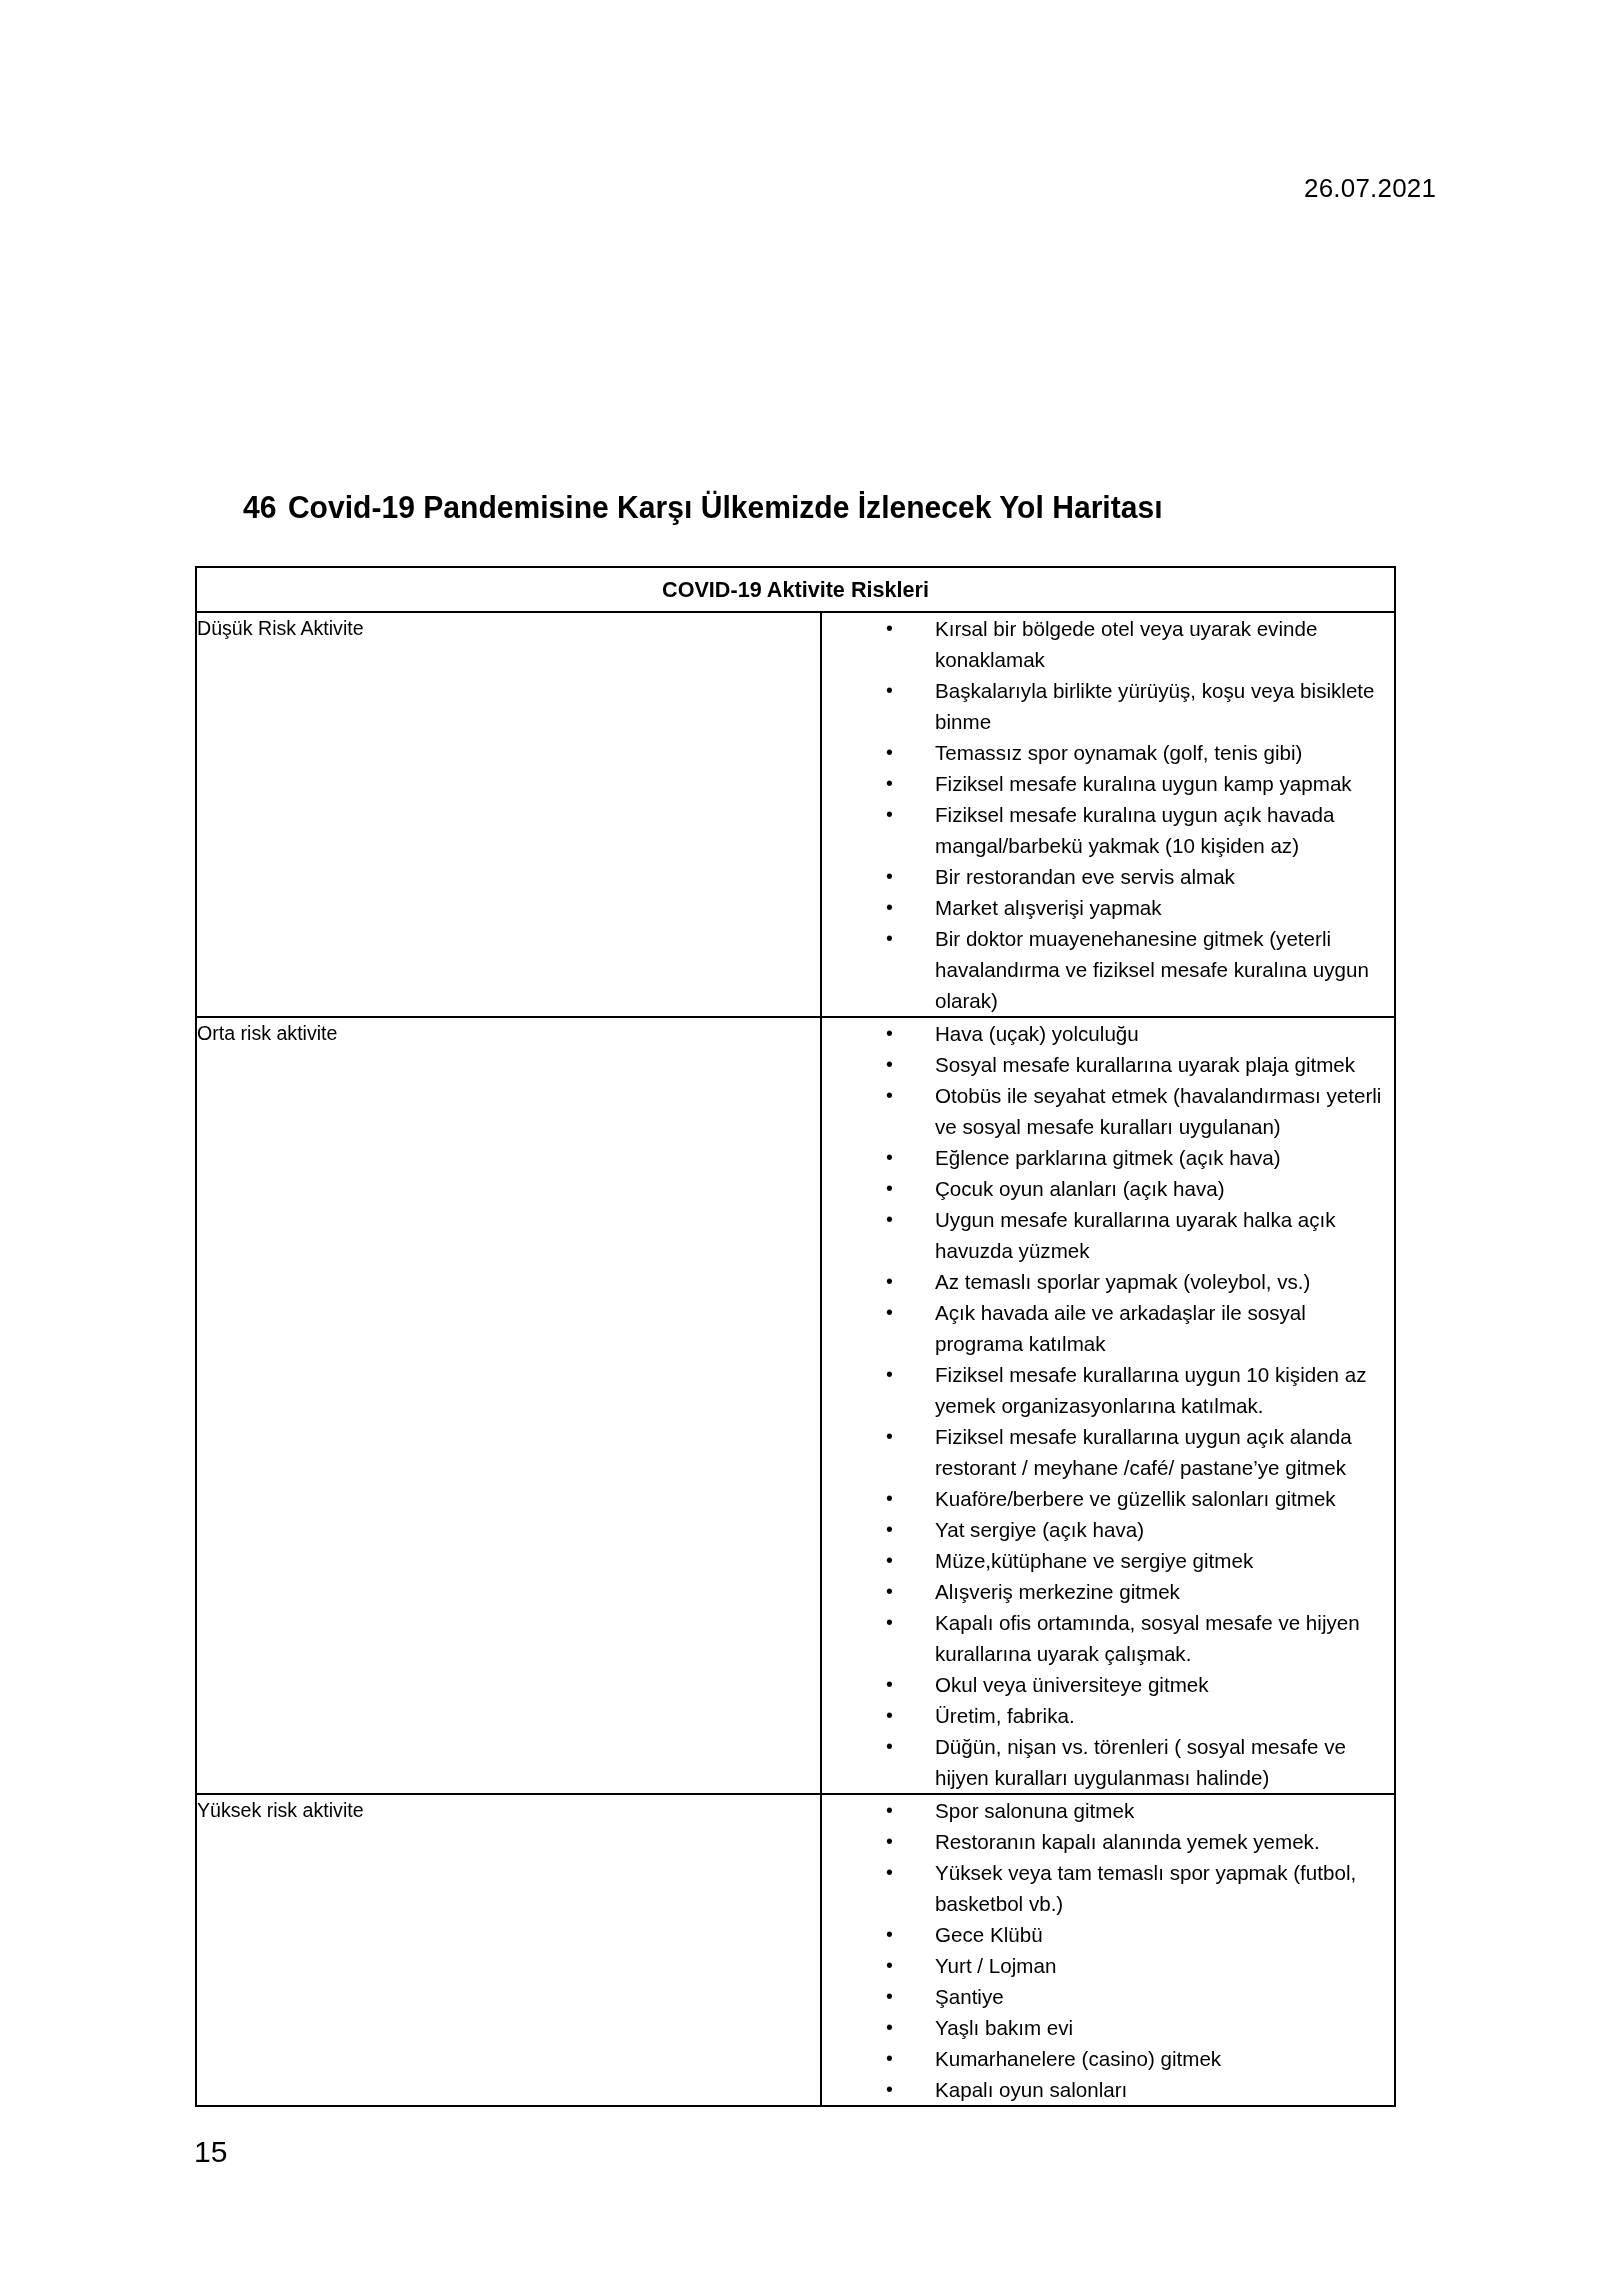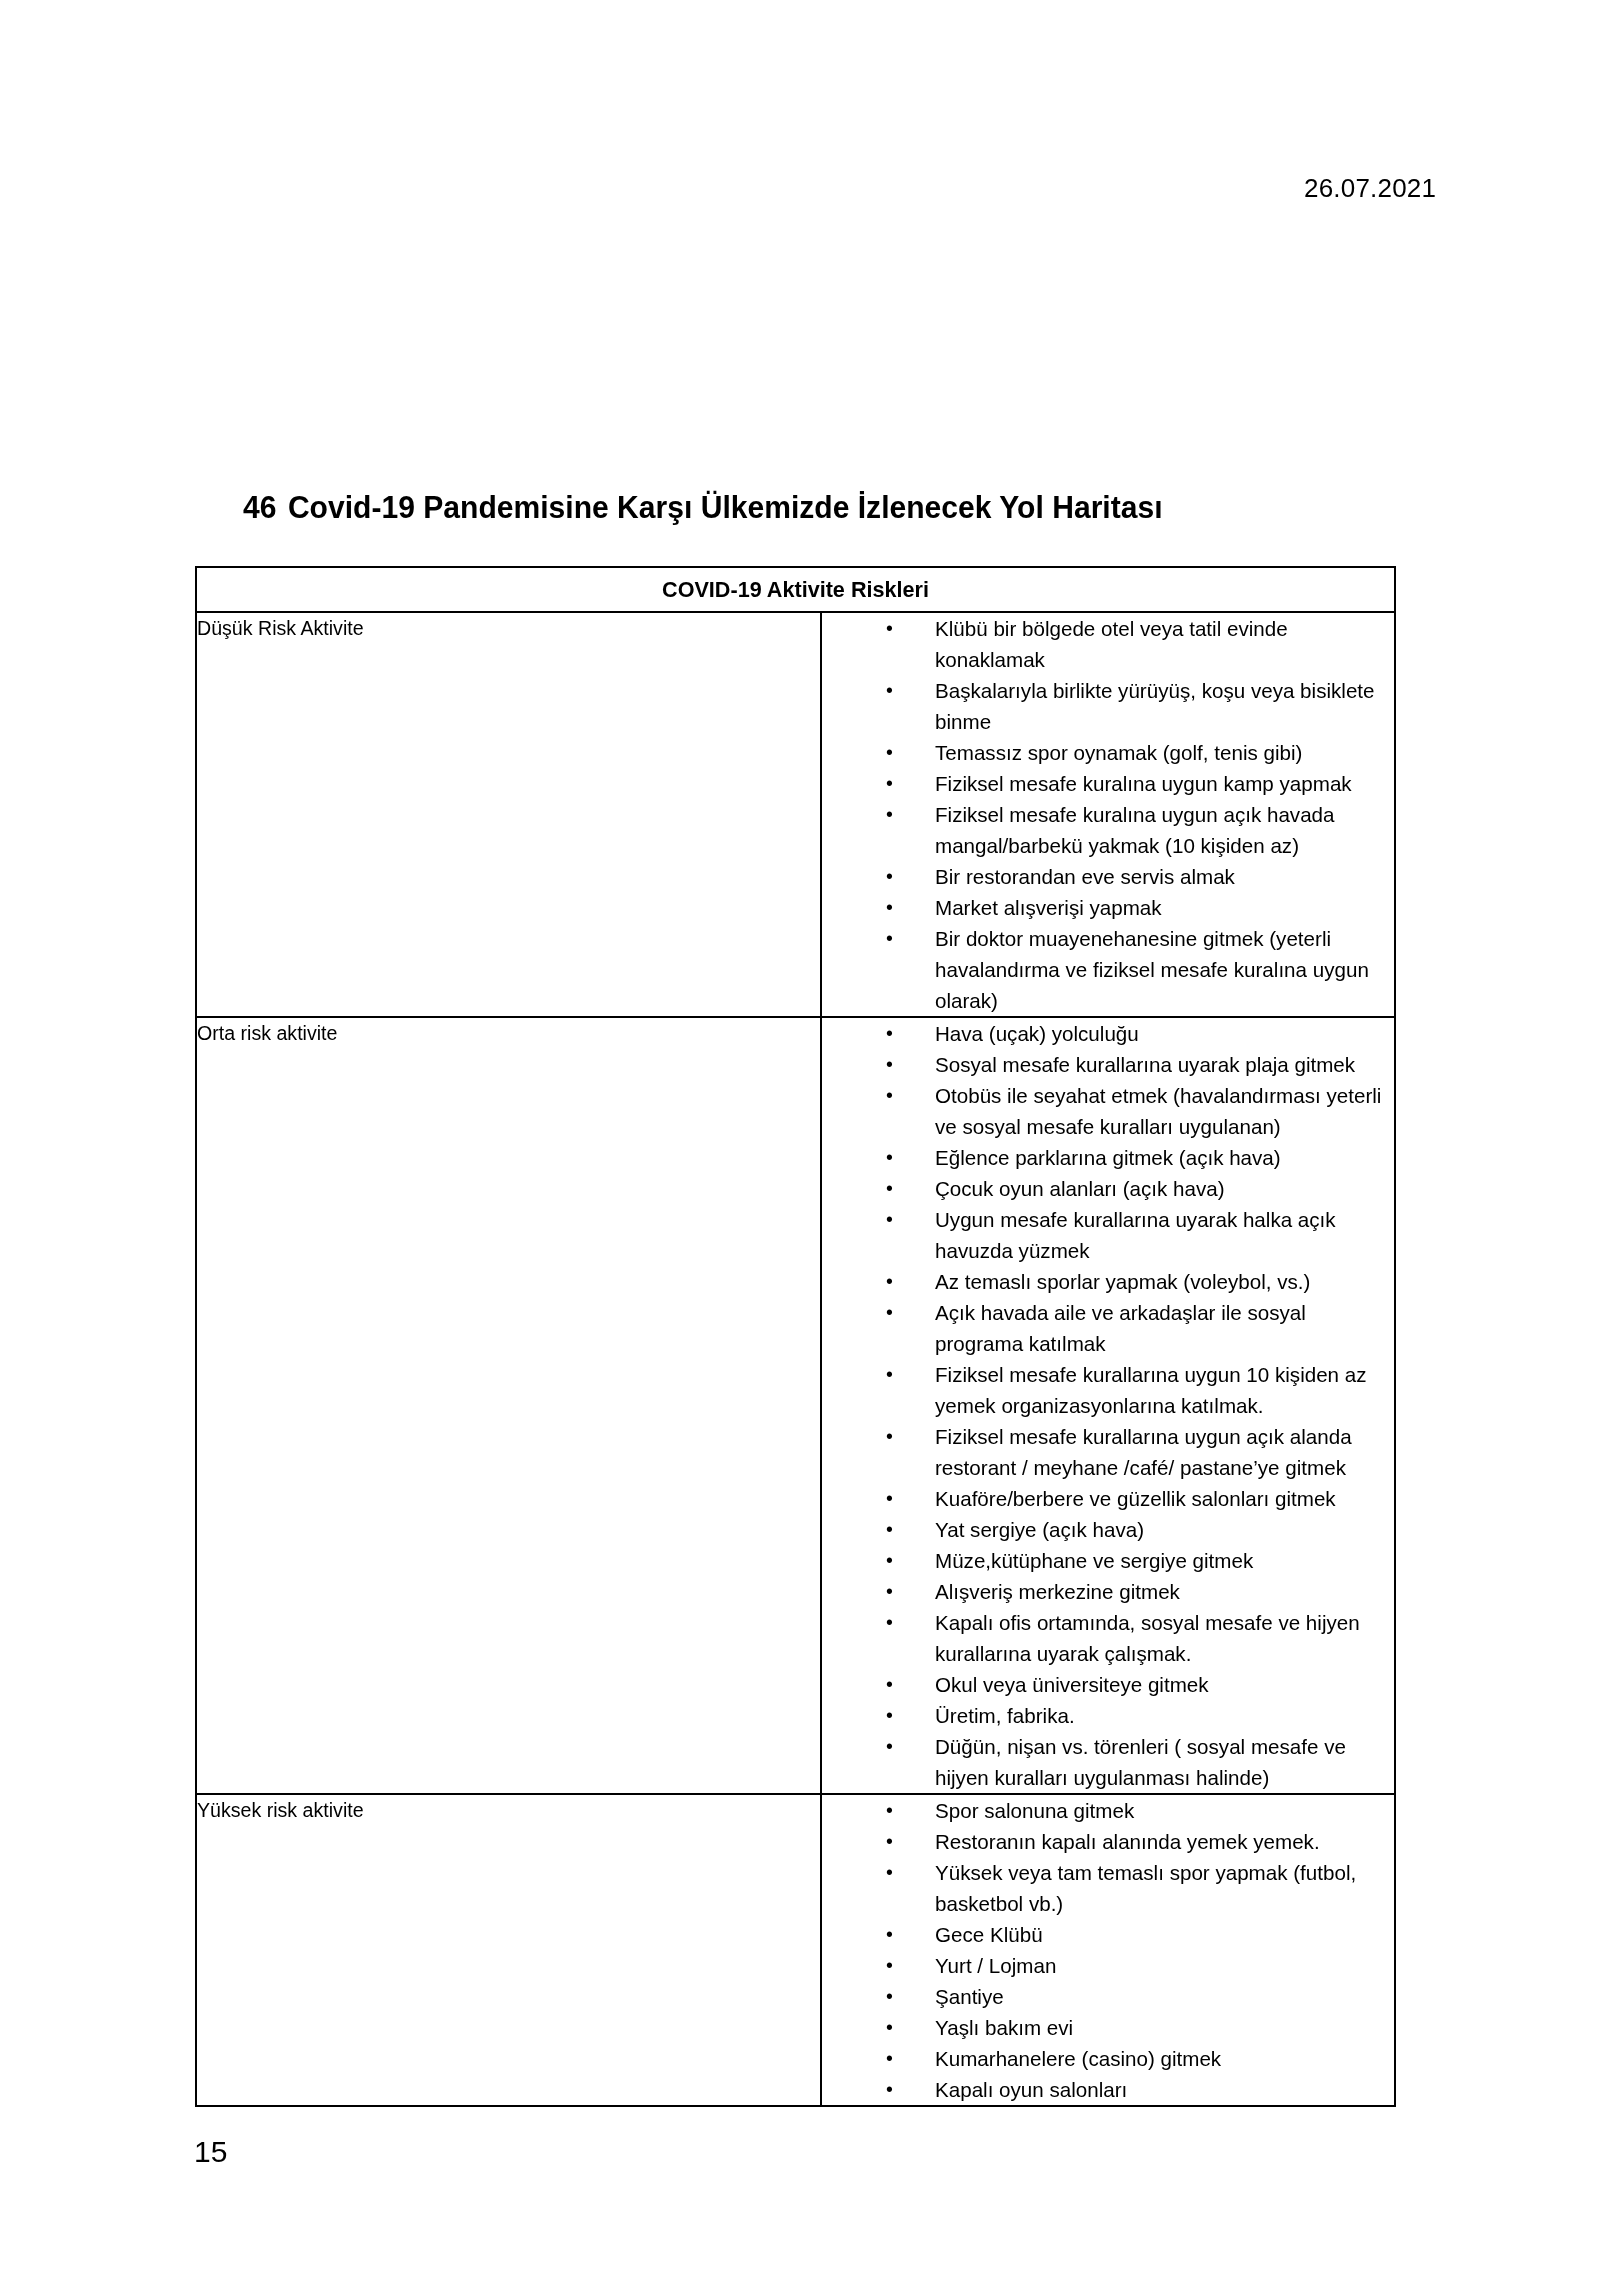--- a/index.html
+++ b/index.html
@@ -59,21 +59,21 @@
   <thead>
     <tr>
       <th colspan="2">COVID-19 Aktivite Riskleri</th>
     </tr>
   </thead>
   <tbody id="risk-body">
       <tr>
         <td class="label">Düşük Risk Aktivite</td>
         <td class="items">
           <ul class="items">
-            <li><span class="bullet">•</span><span>Klübü bir bölgede otel veya tatil evinde konaklamak</span></li>
+            <li><span class="bullet">•</span><span>Kırsal bir bölgede otel veya uyarak evinde konaklamak</span></li>
             <li><span class="bullet">•</span><span>Başkalarıyla birlikte yürüyüş, koşu veya bisiklete binme</span></li>
             <li><span class="bullet">•</span><span>Temassız spor oynamak (golf, tenis gibi)</span></li>
             <li><span class="bullet">•</span><span>Fiziksel mesafe kuralına uygun kamp yapmak</span></li>
             <li><span class="bullet">•</span><span>Fiziksel mesafe kuralına uygun açık havada mangal/barbekü yakmak (10 kişiden az)</span></li>
             <li><span class="bullet">•</span><span>Bir restorandan eve servis almak</span></li>
             <li><span class="bullet">•</span><span>Market alışverişi yapmak</span></li>
             <li><span class="bullet">•</span><span>Bir doktor muayenehanesine gitmek (yeterli havalandırma ve fiziksel mesafe kuralına uygun olarak)</span></li>
           </ul>
         </td>
       </tr>

